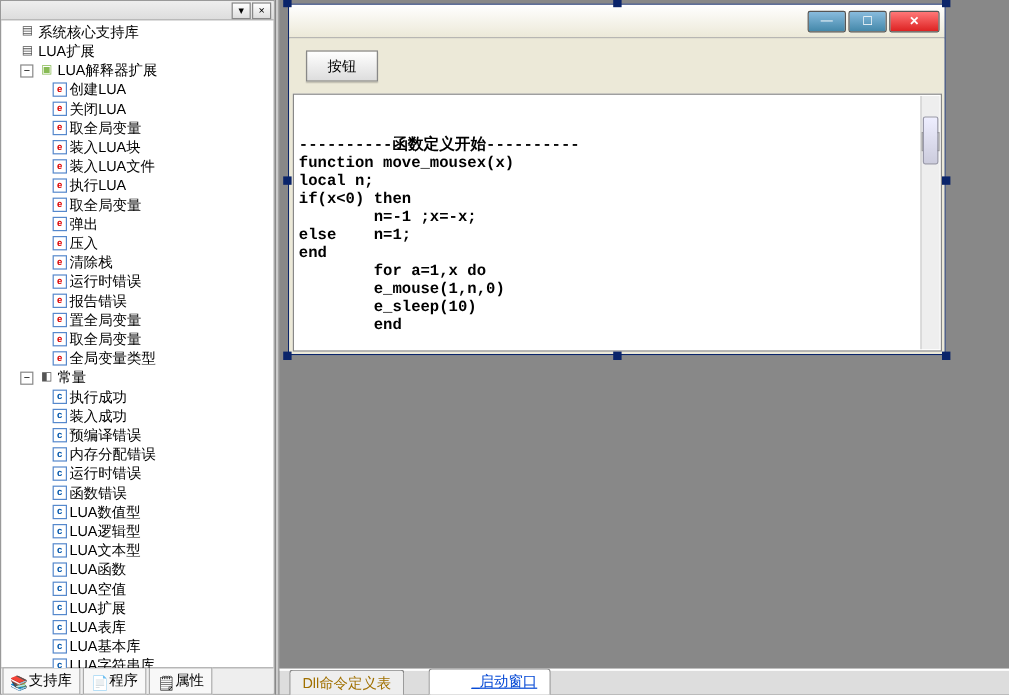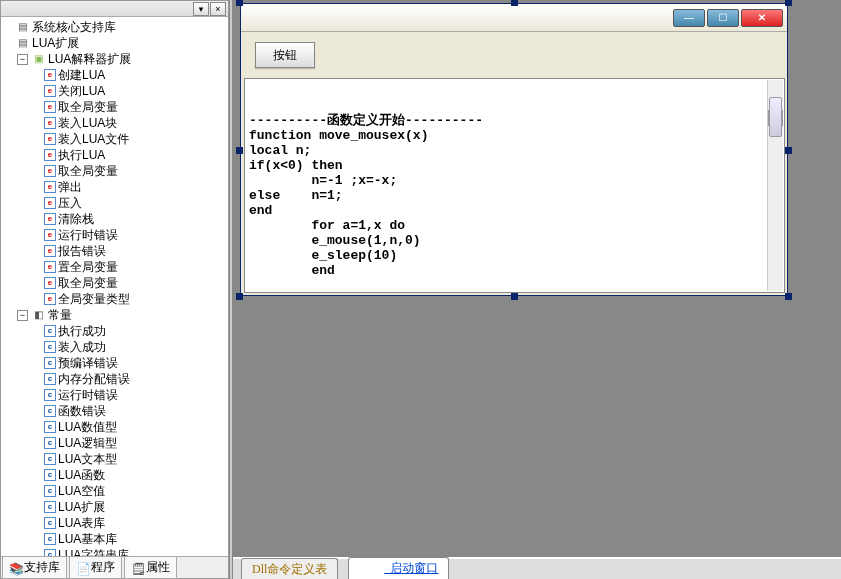--- a/index.html
+++ b/index.html
@@ -55,21 +55,21 @@
   .form-button { position: absolute; left: 14px; top: 10px; width: 60px; height: 26px; background: linear-gradient(to bottom,#fff,#ddd); border: 1px solid #888; box-shadow: 0 1px 1px rgba(0,0,0,0.2); display: flex; align-items:center; justify-content:center; cursor:pointer; }
   
   .code-box { position: absolute; left: 3px; top: 46px; right: 2px; bottom: 2px; background: #fff; border: 1px solid #888; padding: 4px 4px 20px 4px; font-family: "Courier New", monospace; font-size: 13px; line-height: 15px; white-space: pre; font-weight: bold; overflow: hidden; }
   .code-box .code-line { white-space: pre; }
   .code-scroll { position: absolute; right: 1px; top: 1px; width: 16px; bottom: 1px; background: #eee; border-left:1px solid #ccc; }
   .code-scroll .btn { height: 16px; background: linear-gradient(to bottom,#fff,#ccc); border:1px solid #999; text-align:center; font-size:9px; line-height:14px; cursor:pointer; }
   .code-scroll .thumb { position:absolute; top:17px; left:1px; right:1px; height: 40px; background: linear-gradient(to bottom,#eef,#ccd); border:1px solid #99a; border-radius:2px; cursor:pointer; }
   
   
   .right-bottom { height: 22px; background: #ddd; border-top: 2px solid #fff; display: flex; align-items: flex-end; padding-left: 8px; gap: 0; }
-  .rb-tab { padding: 2px 10px; border: 1px solid #888; border-bottom: none; background: #eee; margin-right: 10px; position: relative; top: 1px; cursor: pointer; border-radius: 3px 3px 0 0; font-family: Liberation Serif, serif; }
+  .rb-tab { padding: 2px 10px; border: 1px solid #888; border-bottom: none; background: #eee; margin-right: 20px; position: relative; top: 1px; cursor: pointer; border-radius: 3px 3px 0 0; }
   .rb-tab.gold { color: #a07000; }
   .rb-tab.active { background: #fff; color: #0046d5; font-weight: normal; top: 0; padding-left: 35px; }
   .rb-tab u { text-decoration: underline; }
 </style>
 </head>
 <body>
 
 <div class="app">
   <div class="left-panel">
     <div class="left-titlebar">

